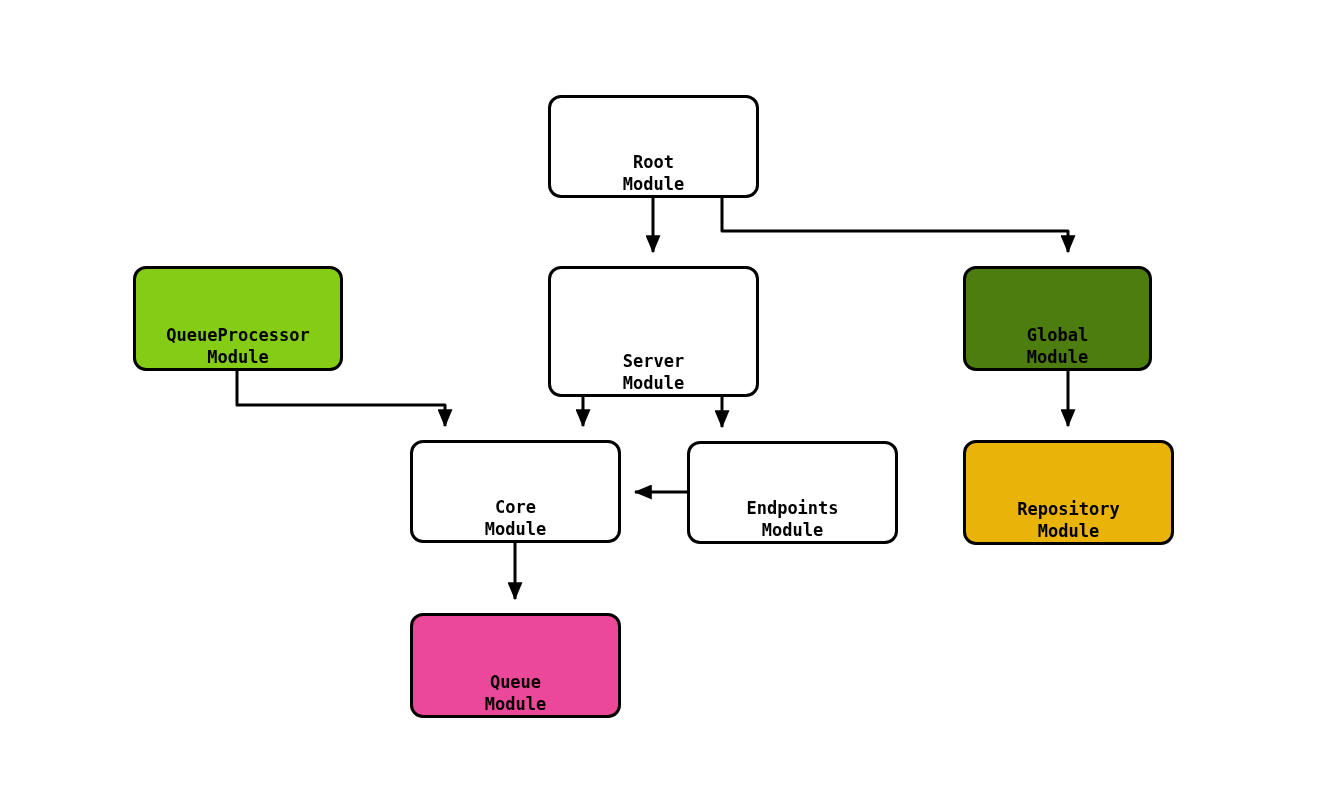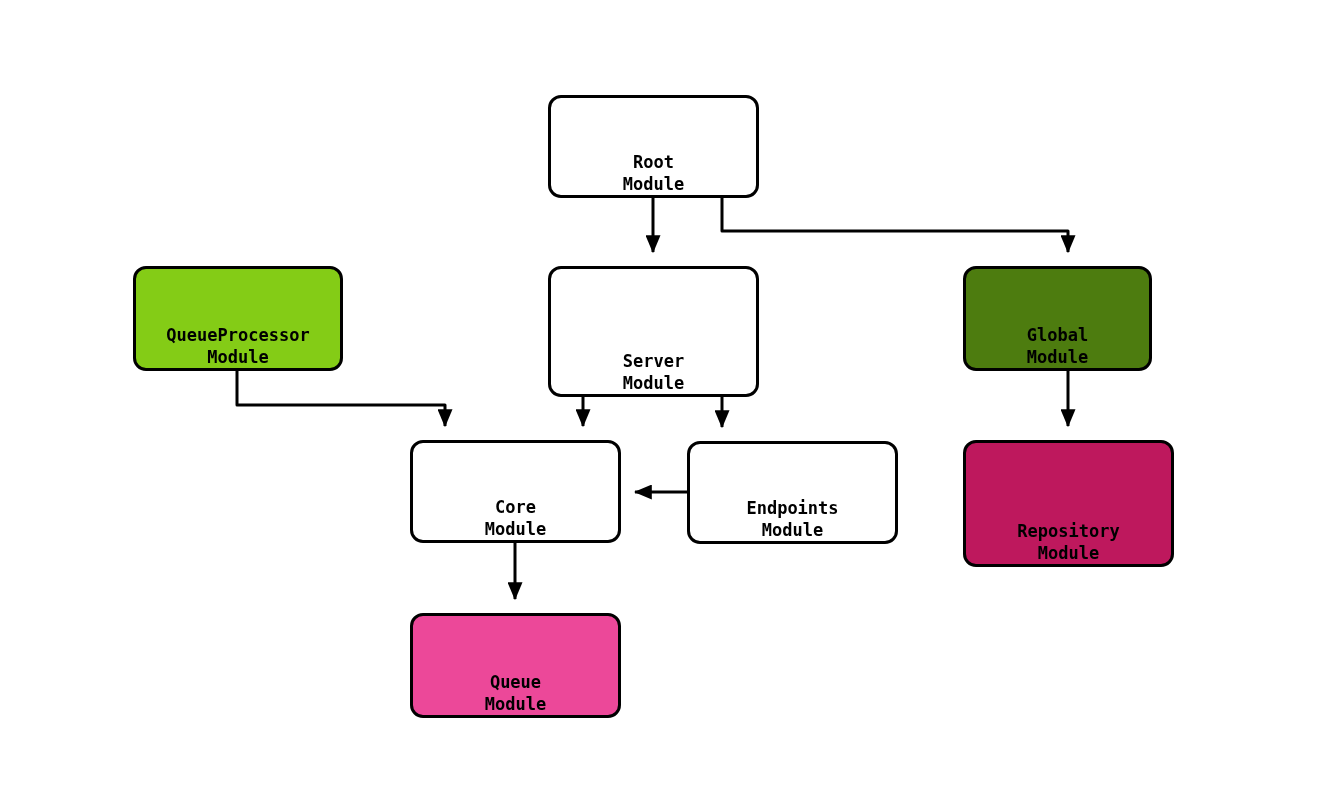--- a/index.html
+++ b/index.html
@@ -98,21 +98,21 @@
   <div class="node" style="left: 410px; top: 440px; width: 211px; height: 103px; border-color: rgb(0, 0, 0); background: rgb(255, 255, 255);">
     <span class="node-label">Core
 Module</span>
   </div>
 
   <div class="node" style="left: 687px; top: 441px; width: 211px; height: 103px; border-color: rgb(0, 0, 0); background: rgb(255, 255, 255);">
     <span class="node-label">Endpoints
 Module</span>
   </div>
 
-  <div class="node" style="left: 963px; top: 440px; width: 211px; height: 127px; border-color: rgb(0, 0, 0); background: #be185d;">
+  <div class="node" style="left: 963px; top: 440px; width: 211px; height: 105px; border-color: rgb(0, 0, 0); background: #eab308;">
     <span class="node-label">Repository
 Module</span>
   </div>
 
   <div class="node" style="left: 410px; top: 613px; width: 211px; height: 105px; border-color: rgb(0, 0, 0); background: #ec4899;">
     <span class="node-label">Queue
 Module</span>
   </div>
 
 </div>

